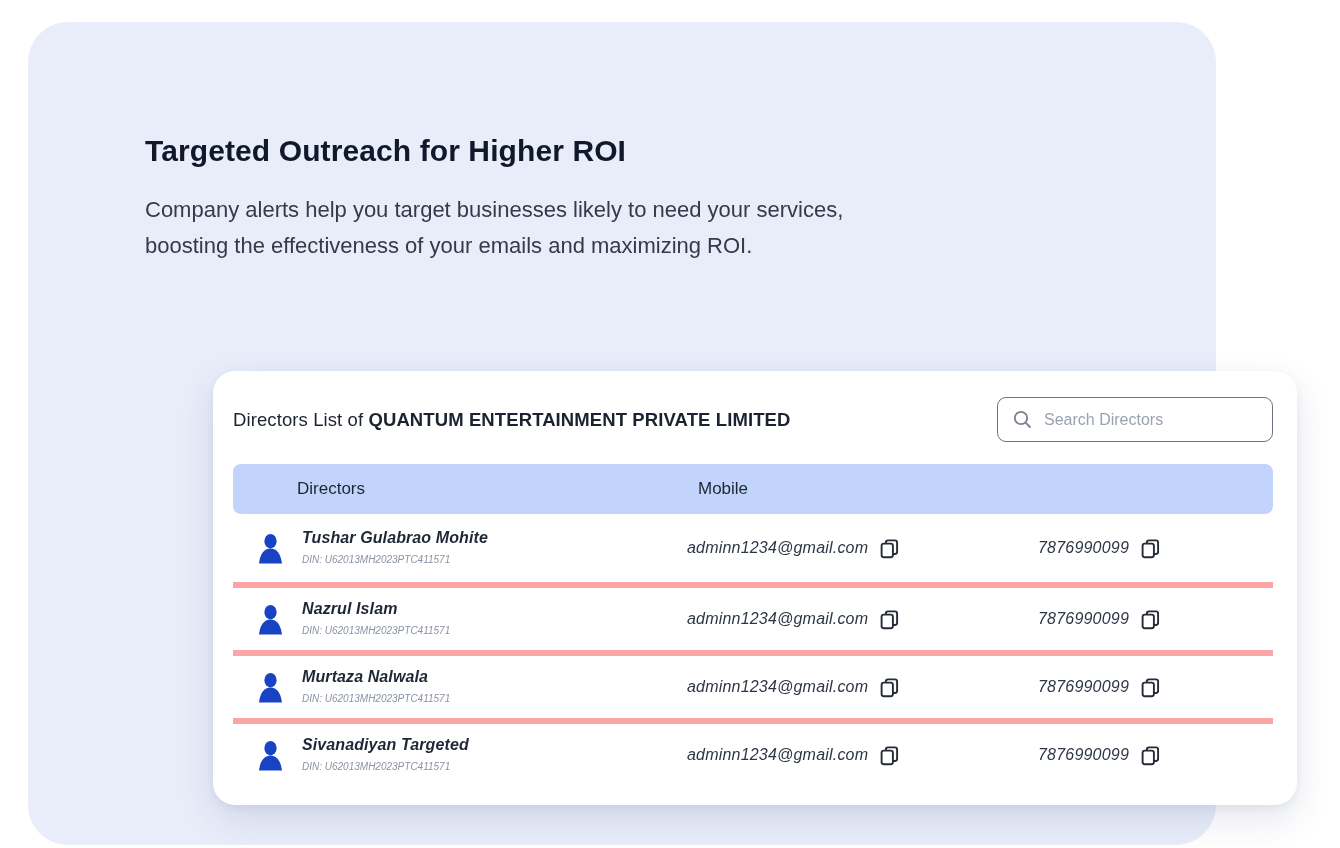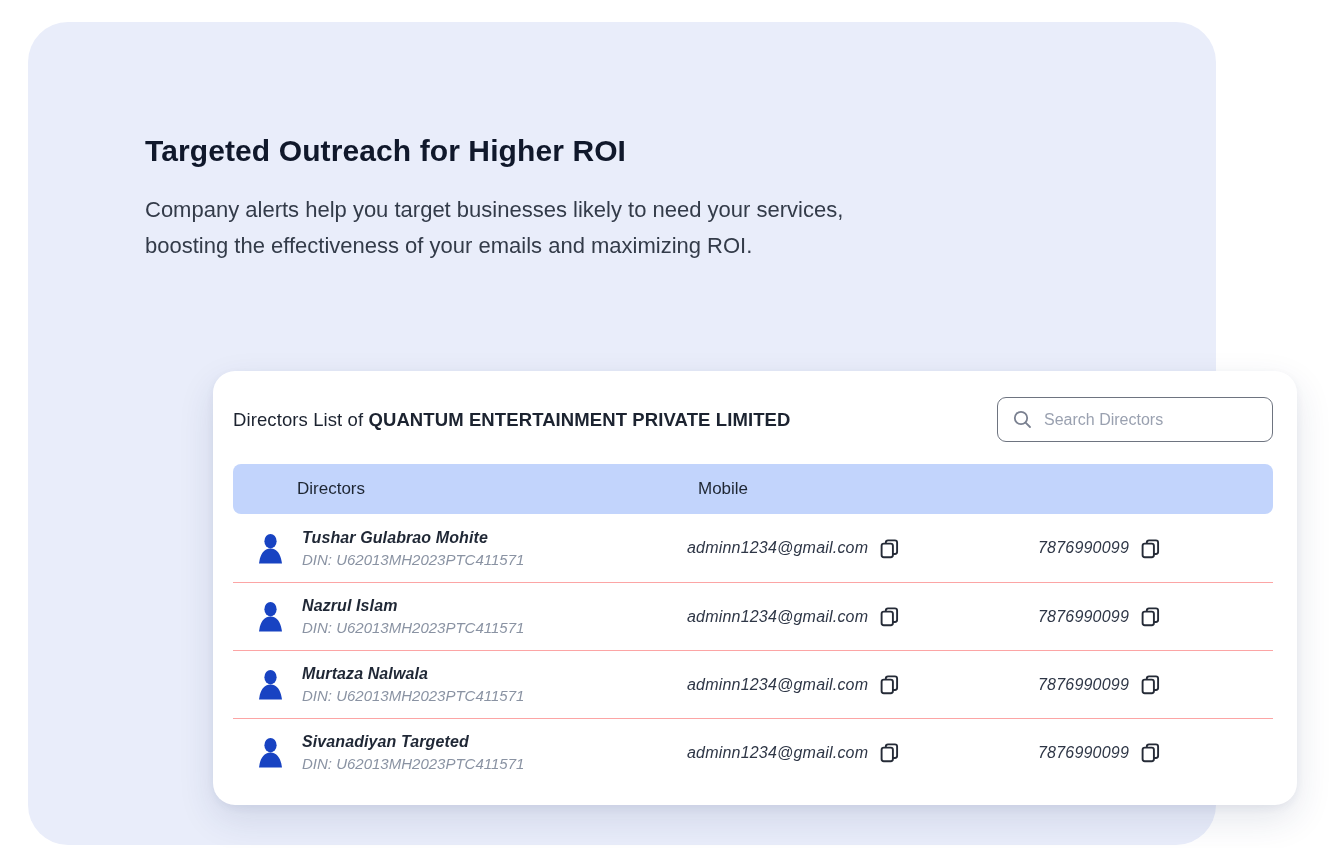--- a/index.html
+++ b/index.html
@@ -101,37 +101,37 @@
   .thead .th2 { padding-left: 12px; }
   .thead .th3 { padding-left: 15px; }
 
   .trow {
     display: grid;
     grid-template-columns: 450px 340px 1fr;
     align-items: center;
     height: 68px;
     font-style: italic;
   }
-  .trow + .trow { border-top: 1px solid #fca5a5; }
+  .trow + .trow { border-top: 6px solid #fca5a5; }
 
   .col-dir {
     display: flex;
     align-items: center;
     padding-left: 24px;
   }
   .person { margin-right: 18px; display: inline-flex; }
   .dname {
     font-size: 16px;
     font-weight: 700;
     color: #1F2735;
     line-height: 22px;
     letter-spacing: 0.1px;
   }
   .ddin {
-    font-size: 15px;
+    font-size: 10px;
     color: #8A93A3;
     line-height: 21px;
   }
 
   .col-email, .col-mobile {
     display: flex;
     align-items: center;
   }
   .col-email { padding-left: 4px; }
   .col-mobile { padding-left: 15px; }

